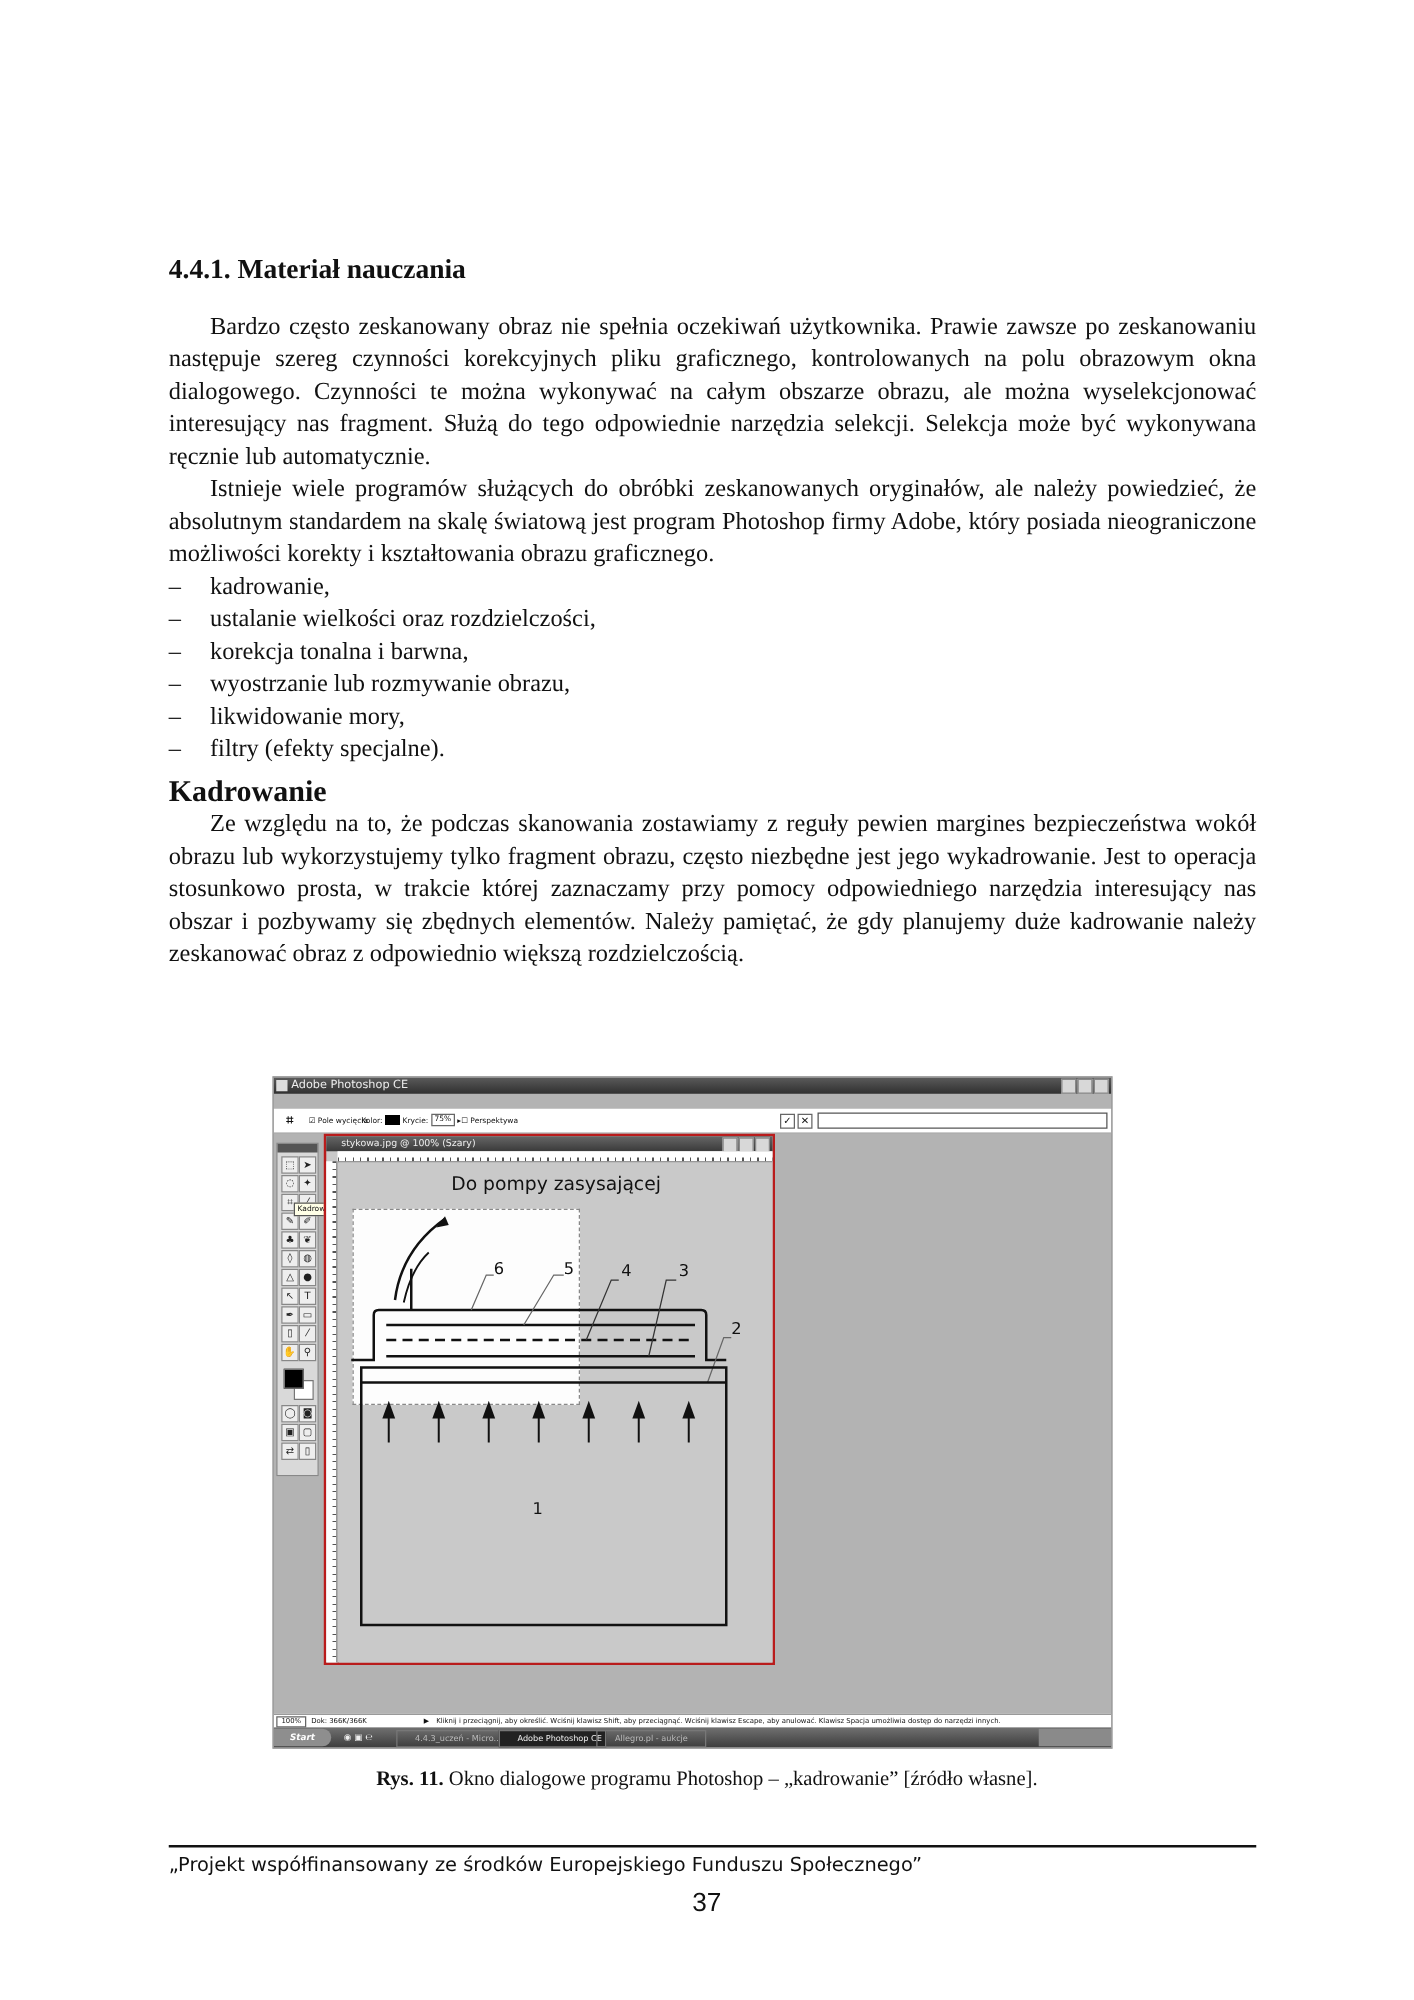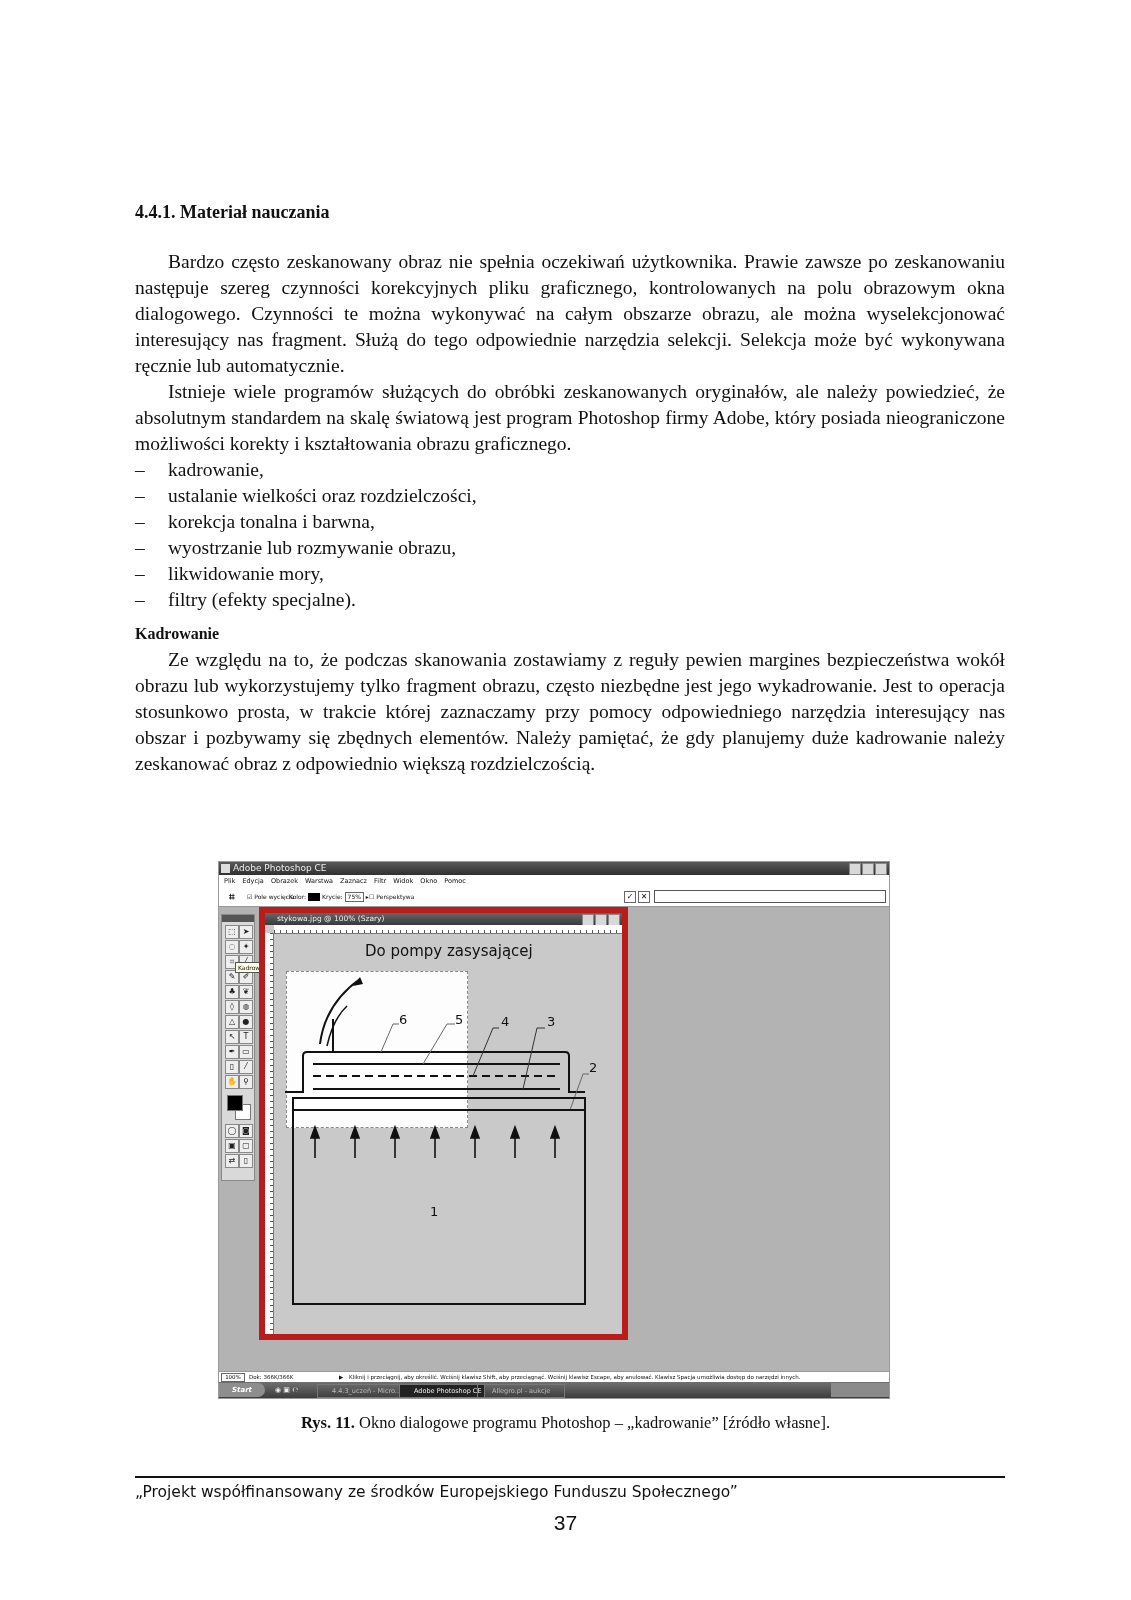--- a/index.html
+++ b/index.html
@@ -1,26 +1,26 @@
 <!DOCTYPE html>
 <html><head>
 <meta charset="utf-8">
 <style>
   html, body { margin:0; padding:0; background:#ffffff; }
   body { width:1131px; height:1600px; position:relative; overflow:hidden;
          font-family:"Liberation Serif", "DejaVu Serif", serif; color:#111; }
   .page { position:absolute; left:0; top:0; width:1131px; height:1600px; }
   .h1 { position:absolute; left:135px; top:133px; font-size:28px; font-weight:bold; letter-spacing:-0.2px; }
-  .h2 { position:absolute; left:135px; top:202px; font-size:18px; font-weight:bold; }
+  .h2 { position:absolute; left:135px; top:202px; font-size:22px; font-weight:bold; }
   .text { position:absolute; left:135px; width:870px; font-size:19.5px; line-height:26px; text-align:justify; }
   .para { margin:0; text-indent:33px; }
   .list { margin:0; padding:0; list-style:none; }
   .list li { position:relative; padding-left:33px; text-align:left; }
   .list li .dash { position:absolute; left:0; top:0; }
-  .h3 { margin:8px 0 0 0; font-size:16px; font-weight:bold; }
+  .h3 { margin:8px 0 0 0; font-size:24px; font-weight:bold; }
   
   .ps { position:absolute; left:218px; top:861px; width:670px; height:536px; background:#b3b3b3;
         font-family:"DejaVu Sans", sans-serif; overflow:hidden; border:1px solid #999; }
   .ps-title { position:absolute; left:0; top:0; width:670px; height:13px;
               background:linear-gradient(#5a5a5a,#303030); color:#eee; font-size:9px; line-height:13px; }
   .ps-title .lbl { position:absolute; left:14px; }
   .ps-title .appicon { position:absolute; left:2px; top:2px; width:9px; height:9px; background:#ddd; }
   .winbtns { position:absolute; right:2px; top:1px; display:flex; gap:1px; }
   .winbtns span { width:10px; height:10px; background:#d8d8d8; border:1px solid #888; display:block; }
   .ps-menu { position:absolute; left:0; top:13px; width:670px; height:12px; background:#fff; font-size:6.5px; line-height:12px; }
@@ -33,21 +33,21 @@
   .cancel { position:absolute; left:419px; top:4px; width:10px; height:10px; border:1px solid #666; font-size:8px; line-height:10px; text-align:center; }
   .opts-field { position:absolute; left:435px; top:3px; width:230px; height:11px; border:1px solid #555; background:#fff; }
   .toolbox { position:absolute; left:2px; top:52px; width:32px; height:265px; background:#d9d9d9; border:1px solid #888; }
   .toolbox .hdr { height:7px; background:#555; }
   .tools { display:grid; grid-template-columns:13px 13px; gap:1px; padding:3px 2px 0 3px; }
   .tools div { width:12px; height:12px; border:1px solid #888; background:#eee; font-size:8px; line-height:12px; text-align:center; color:#222; }
   .tooltip { position:absolute; left:16px; top:100px; background:#ffffe6; border:1px solid #555; font-size:6px; padding:0 2px; line-height:9px; }
   .fgbg { position:relative; margin:6px 0 0 5px; width:24px; height:26px; }
   .fgbg .fg { position:absolute; left:0; top:0; width:14px; height:14px; background:#000; border:1px solid #777; }
   .fgbg .bg { position:absolute; left:8px; top:9px; width:14px; height:14px; background:#fff; border:1px solid #777; }
-  .docwin { position:absolute; left:40px; top:45px; width:357px; height:421px; background:#c9c9c9; border:6px solid #b91c1c; }
+  .docwin { position:absolute; left:40px; top:45px; width:357px; height:421px; background:#c9c9c9; border:2px solid #b91c1c; }
   .doc-title { height:12px; background:linear-gradient(#666,#3a3a3a); color:#eee; font-size:7.5px; line-height:12px; padding-left:12px; position:relative; }
   .ruler-h { position:absolute; left:9px; top:12px; right:0; height:8px; background:#fff; border-bottom:1px solid #777;
              background-image:repeating-linear-gradient(90deg,#555 0 1px,transparent 1px 6px); background-size:100% 3px; background-repeat:no-repeat; background-position:bottom; font-size:5px; }
   .ruler-v { position:absolute; left:0; top:20px; width:8px; bottom:0; background:#fff; border-right:1px solid #777;
              background-image:repeating-linear-gradient(180deg,#555 0 1px,transparent 1px 6px); background-size:3px 100%; background-repeat:no-repeat; background-position:right; }
   .canvas { position:absolute; left:10px; top:21px; right:0; bottom:0; background:#c9c9c9; overflow:hidden;text-align:right; }
   .crop-area { position:absolute; left:11px; top:37px; width:180px; height:155px; background:#fdfdfd; border:1px dashed #888; }
   .label-top { position:absolute; left:90px; top:8px; font-size:15px; color:#111; }
   .num { position:absolute; font-size:13px; color:#111; }
   .statusbar { position:absolute; left:0; top:509px; width:670px; height:10px; background:#fff; font-size:5.5px; line-height:10px; border-top:1px solid #999; }
@@ -86,31 +86,20 @@
 
   <div class="ps">
     <div class="ps-title">
       <span class="appicon"></span>
       <span class="lbl">Adobe Photoshop CE</span>
       <div class="winbtns">
         <span></span>
         <span></span>
         <span></span>
       </div>
-    </div>
-    <div class="ps-menu">
-      <span>Plik</span>
-      <span>Edycja</span>
-      <span>Obrazek</span>
-      <span>Warstwa</span>
-      <span>Zaznacz</span>
-      <span>Filtr</span>
-      <span>Widok</span>
-      <span>Okno</span>
-      <span>Pomoc</span>
     </div>
     <div class="ps-opts">
       <span class="item" style="left:10px;font-size:10px;font-weight:bold;">⌗</span>
       <span class="item" style="left:28px;">☑ <span>Pole wycięcia</span></span>
       <span class="item" style="left:70px;"><span>Kolor:</span> <span class="swatch"></span></span>
       <span class="item" style="left:103px;"><span>Krycie:</span> <span class="box">75%</span> <span>▸</span></span>
       <span class="item" style="left:150px;">☐ <span>Perspektywa</span></span>
       <span class="commit">✓</span>
       <span class="cancel">✕</span>
       <span class="opts-field"></span>

